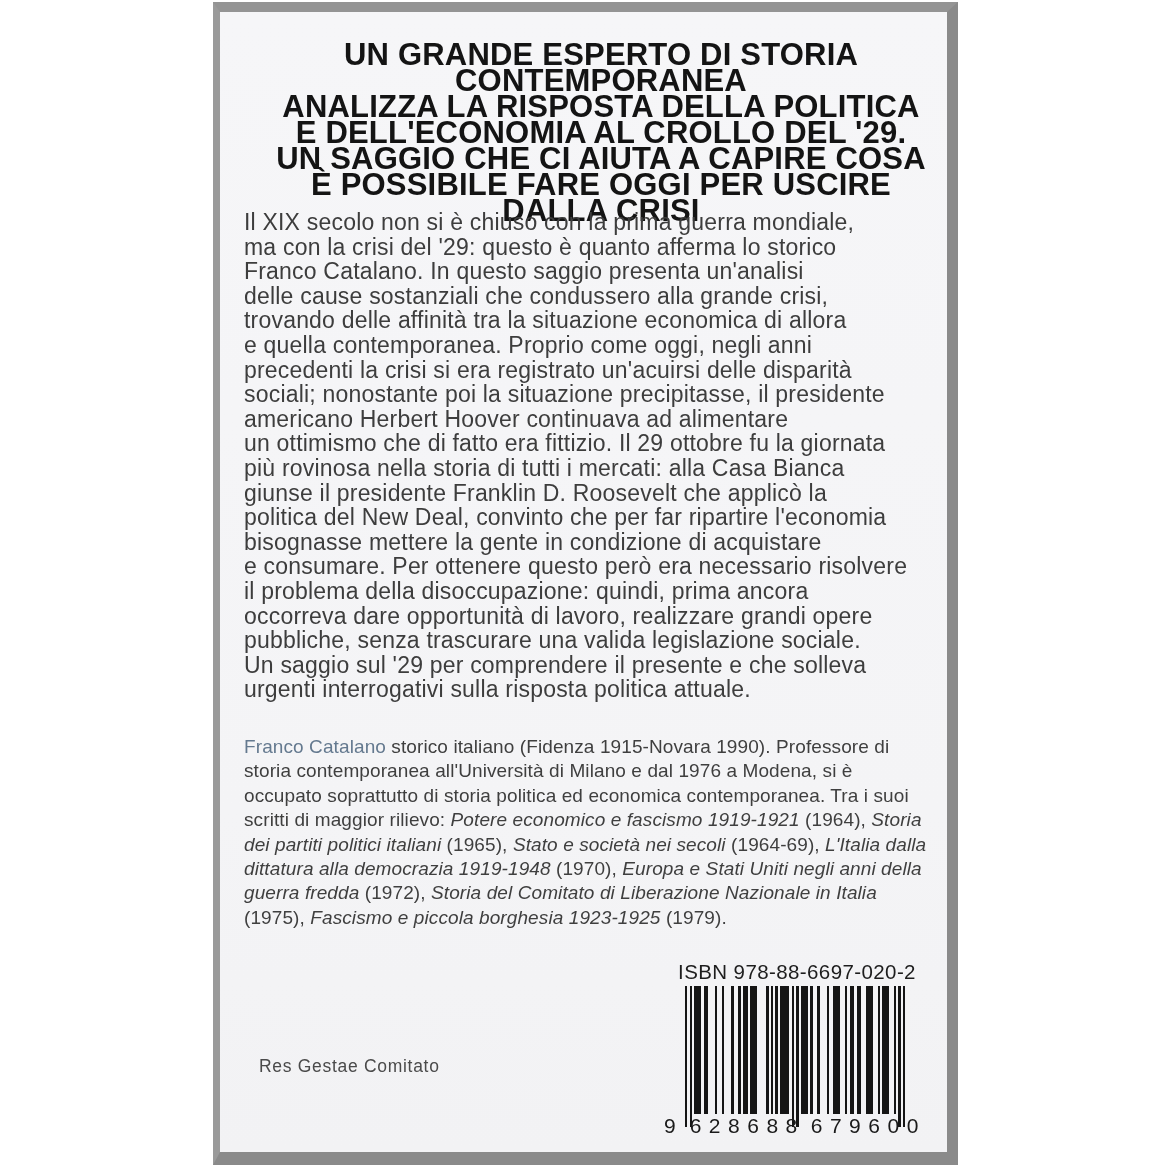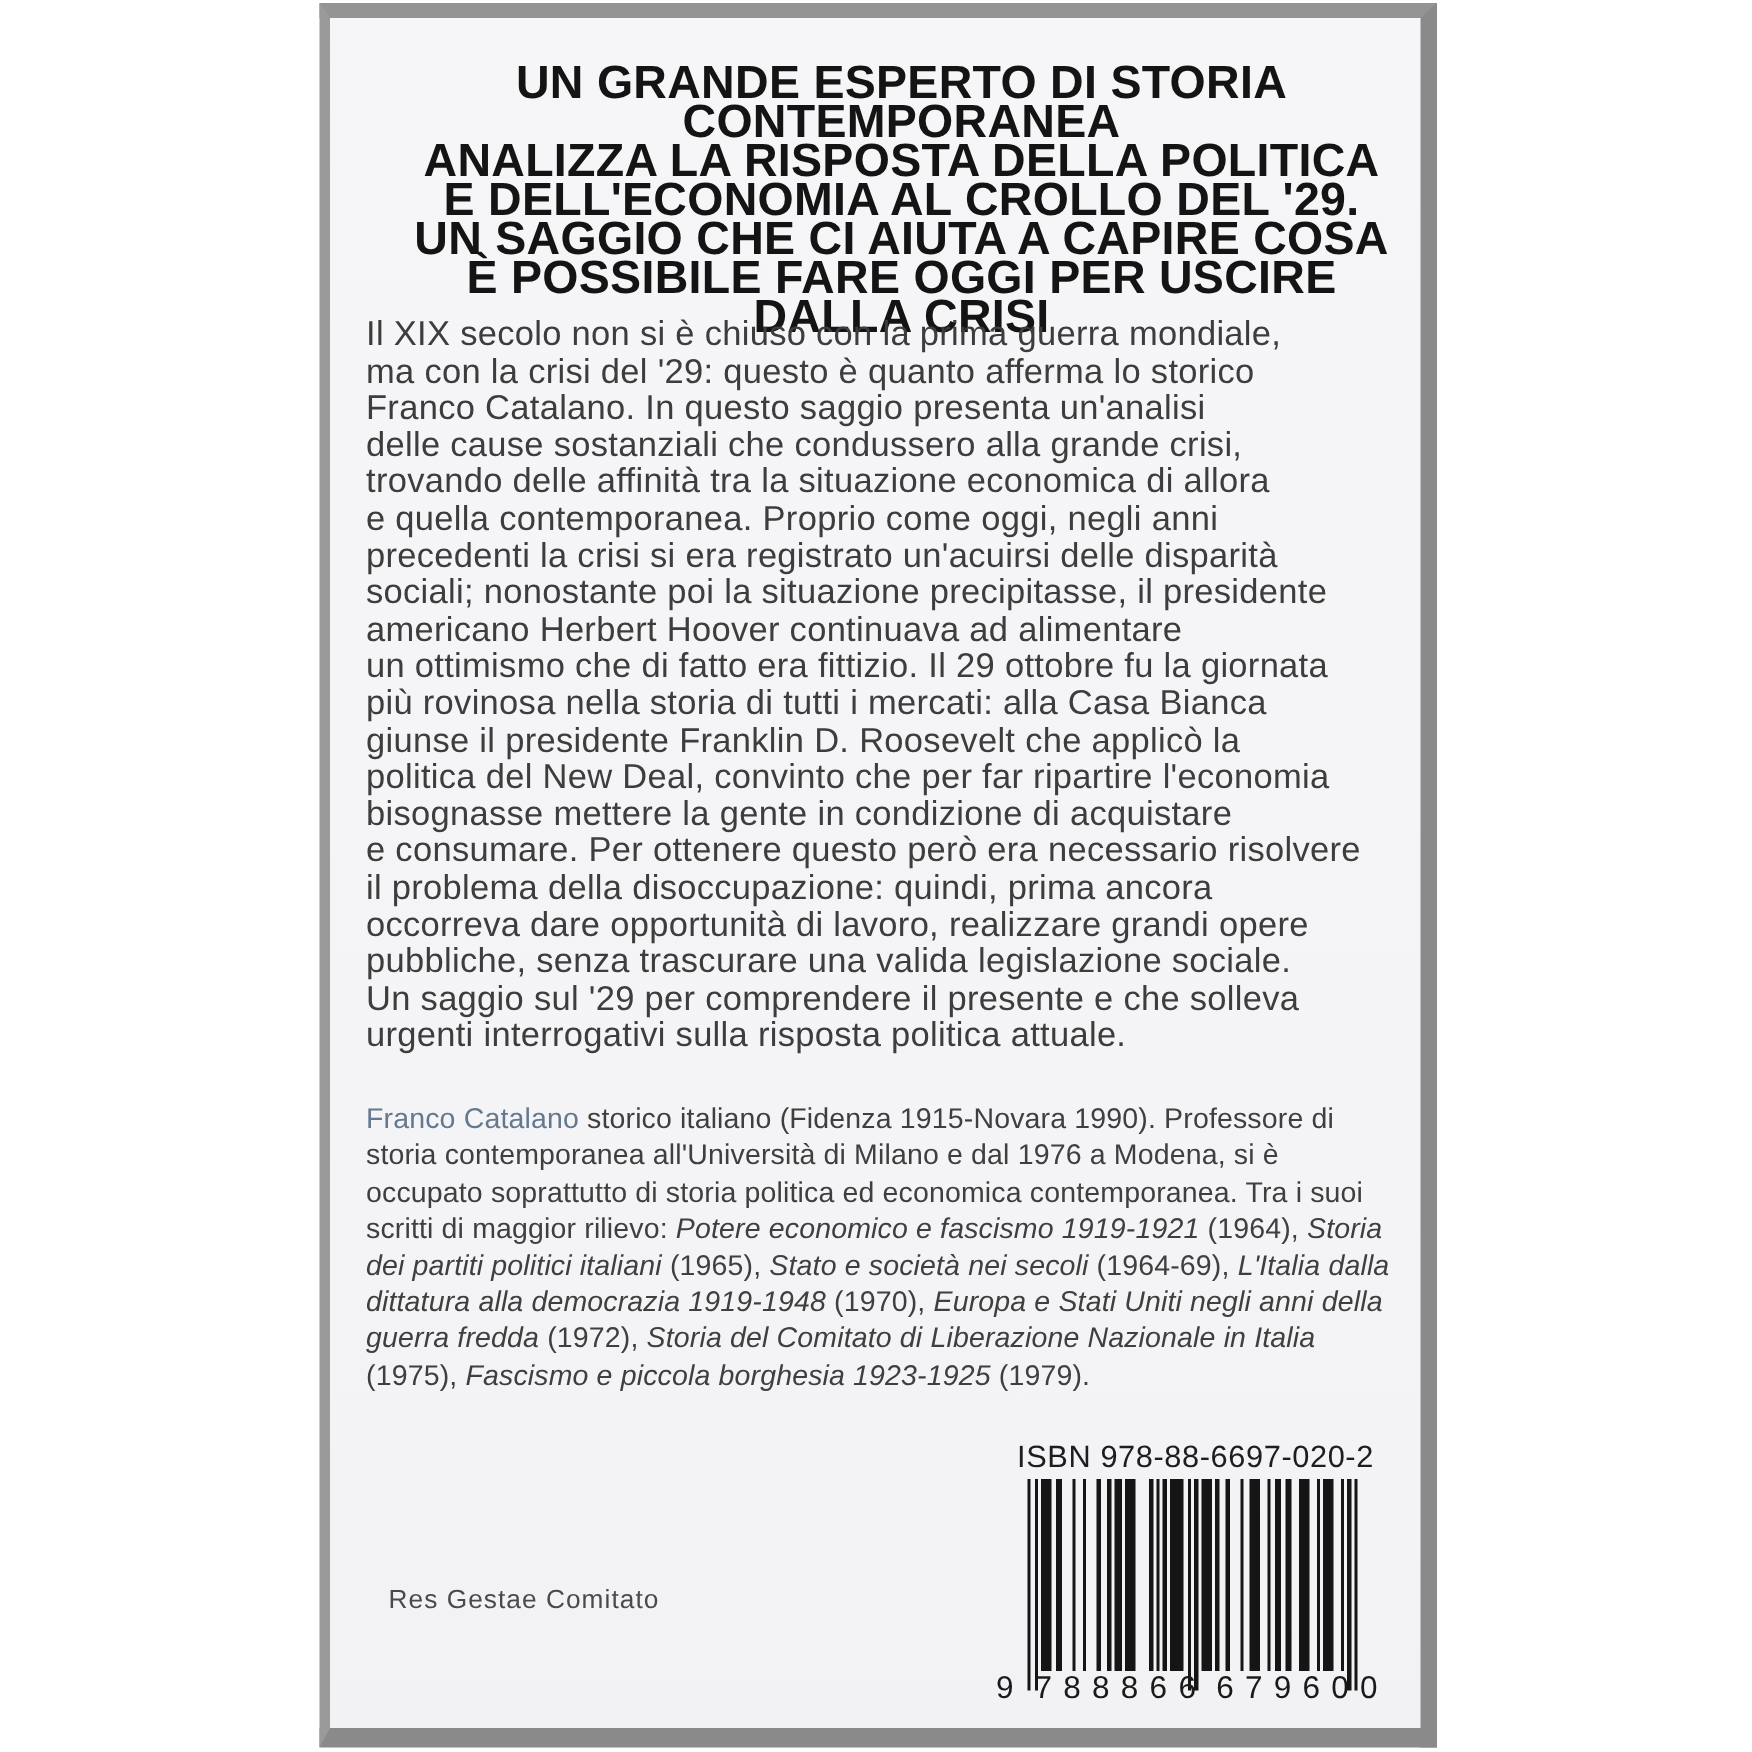--- a/index.html
+++ b/index.html
@@ -125,21 +125,21 @@
           <div class="bar" style="left: 171.68px; width: 4.64px;"></div>
           <div class="bar" style="left: 180.96px; width: 6.96px;"></div>
           <div class="bar" style="left: 192.56px; width: 2.32px;"></div>
           <div class="bar" style="left: 197.2px; width: 6.96px;"></div>
           <div class="bar" style="left: 208.8px; width: 2.32px;"></div>
           <div class="bar guard" style="left: 213.44px; width: 2.32px;"></div>
           <div class="bar guard" style="left: 218.08px; width: 2.32px;"></div>
         </div>
       <div class="bc-digits">
         <span class="lead">9</span>
-        <span class="grp">788866</span>
+        <span class="grp">628688</span>
         <span class="grp">679600</span>
       </div>
     </div>
 
     <div class="publisher">Res Gestae Comitato</div>
 
   </div>
 </div>
 
 </body></html>

